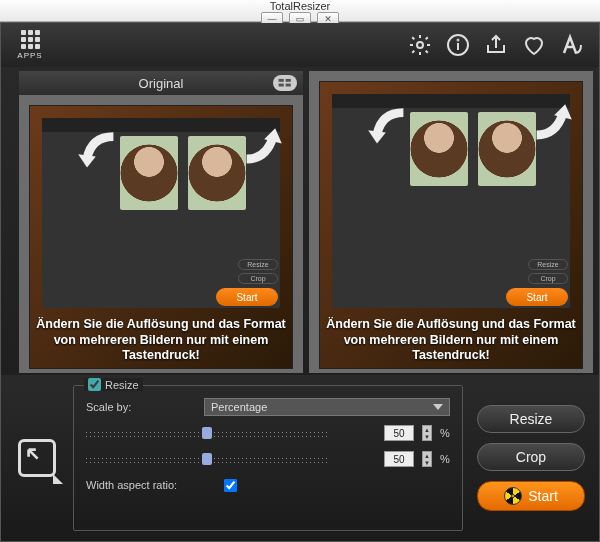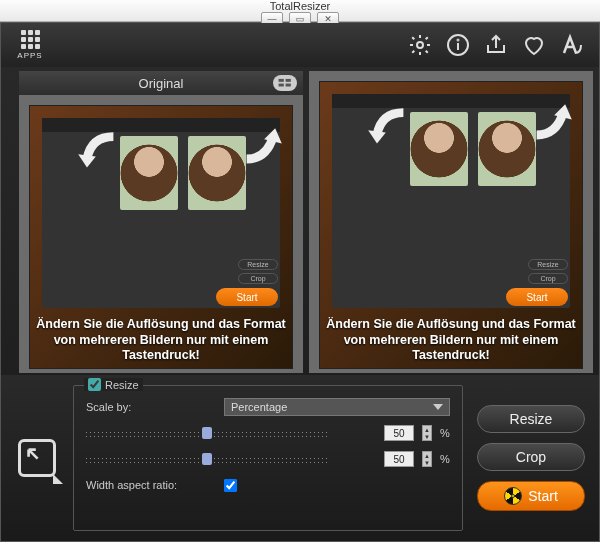--- a/index.html
+++ b/index.html
@@ -43,21 +43,21 @@
   .expand-icon { width:44px; display:flex; align-items:center; justify-content:center;}
   .expand-icon .box { width:38px; height:38px; border:3px solid #ddd; border-radius:6px; position:relative;}
   .expand-icon .box::after { content:""; position:absolute; right:-10px; bottom:-10px; width:0; height:0; border-left:10px solid #ddd; border-top:10px solid transparent; }
   .expand-icon .box svg { position:absolute; left:4px; top:4px; width:18px; height:18px;}
 
   .panel { flex:1; border:1px solid #555; border-radius:2px; padding:8px 12px 10px 12px; position:relative; }
   .panel-title { position:absolute; top:-8px; left:10px; background:#222; padding:0 4px; font-family:"Courier New",monospace; font-size:11px; color:#ccc; display:flex; align-items:center; gap:4px;}
   .panel-title input { accent-color:#4aa; }
   .row { display:flex; align-items:center; height:26px; font-family:"Courier New",monospace; font-size:11px; color:#ccc; gap:8px;}
   .row label { width:110px; }
-  .select { flex:1; height:18px; background:#555; border:1px solid #777; color:#ddd; font-size:11px; padding:0 6px; display:flex; align-items:center; justify-content:space-between;margin-left:20px;}
+  .select { flex:1; height:18px; background:#555; border:1px solid #777; color:#ddd; font-size:11px; padding:0 6px; display:flex; align-items:center; justify-content:space-between;}
   .select .tri { width:0;height:0;border-left:5px solid transparent;border-right:5px solid transparent;border-top:6px solid #ccc;}
   .slider-zone { flex:1; position:relative; height:18px; }
   .ruler { position:absolute; left:0; right:48px; top:8px; height:1px; background:repeating-linear-gradient(90deg,#888 0 1px,transparent 1px 4px);}
   .ruler2 { top:12px; }
   .knob { position:absolute; top:3px; width:10px; height:12px; background:#9ad; border-radius:2px; }
   .numbox { width:30px; height:16px; background:#eee; color:#222; font-size:10px; display:flex; align-items:center; justify-content:center; border:1px solid #999;}
   .spin { width:10px; height:16px; background:#ccc; border:1px solid #999; display:flex; flex-direction:column;}
   .spin div{flex:1; font-size:6px; display:flex; align-items:center; justify-content:center; color:#333;}
   .pct { width:10px; color:#ccc; font-size:11px;}
 

